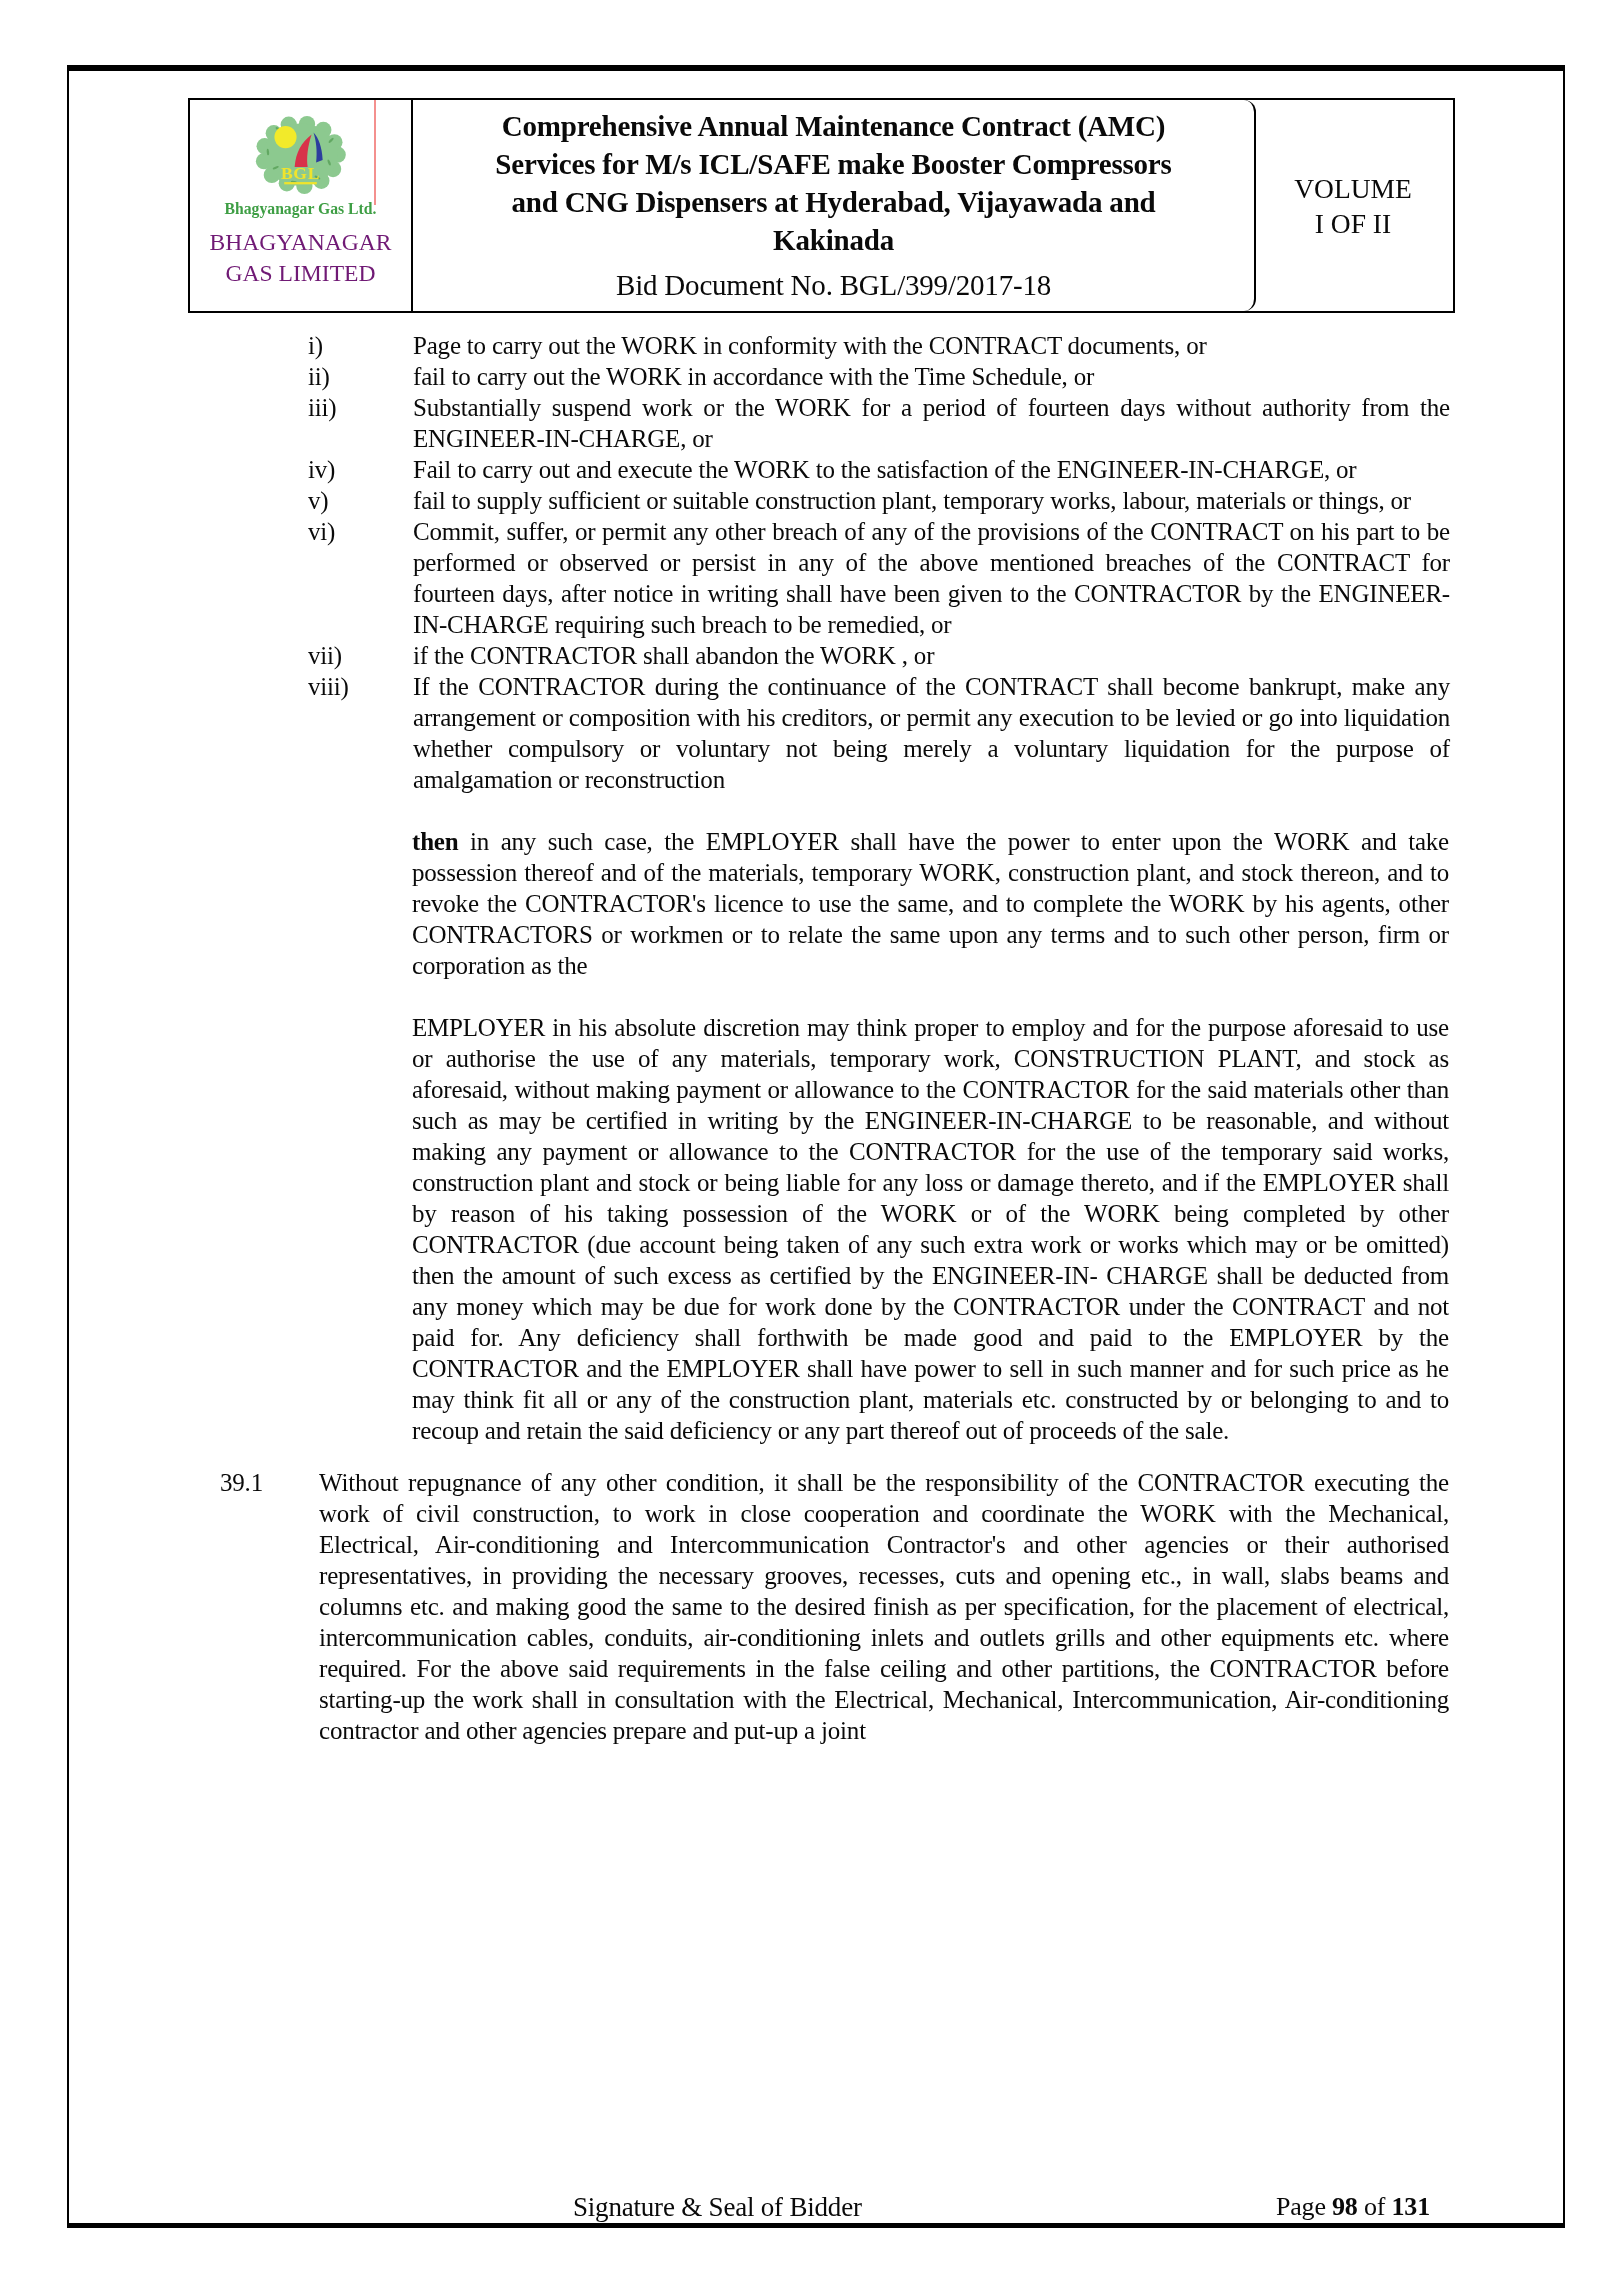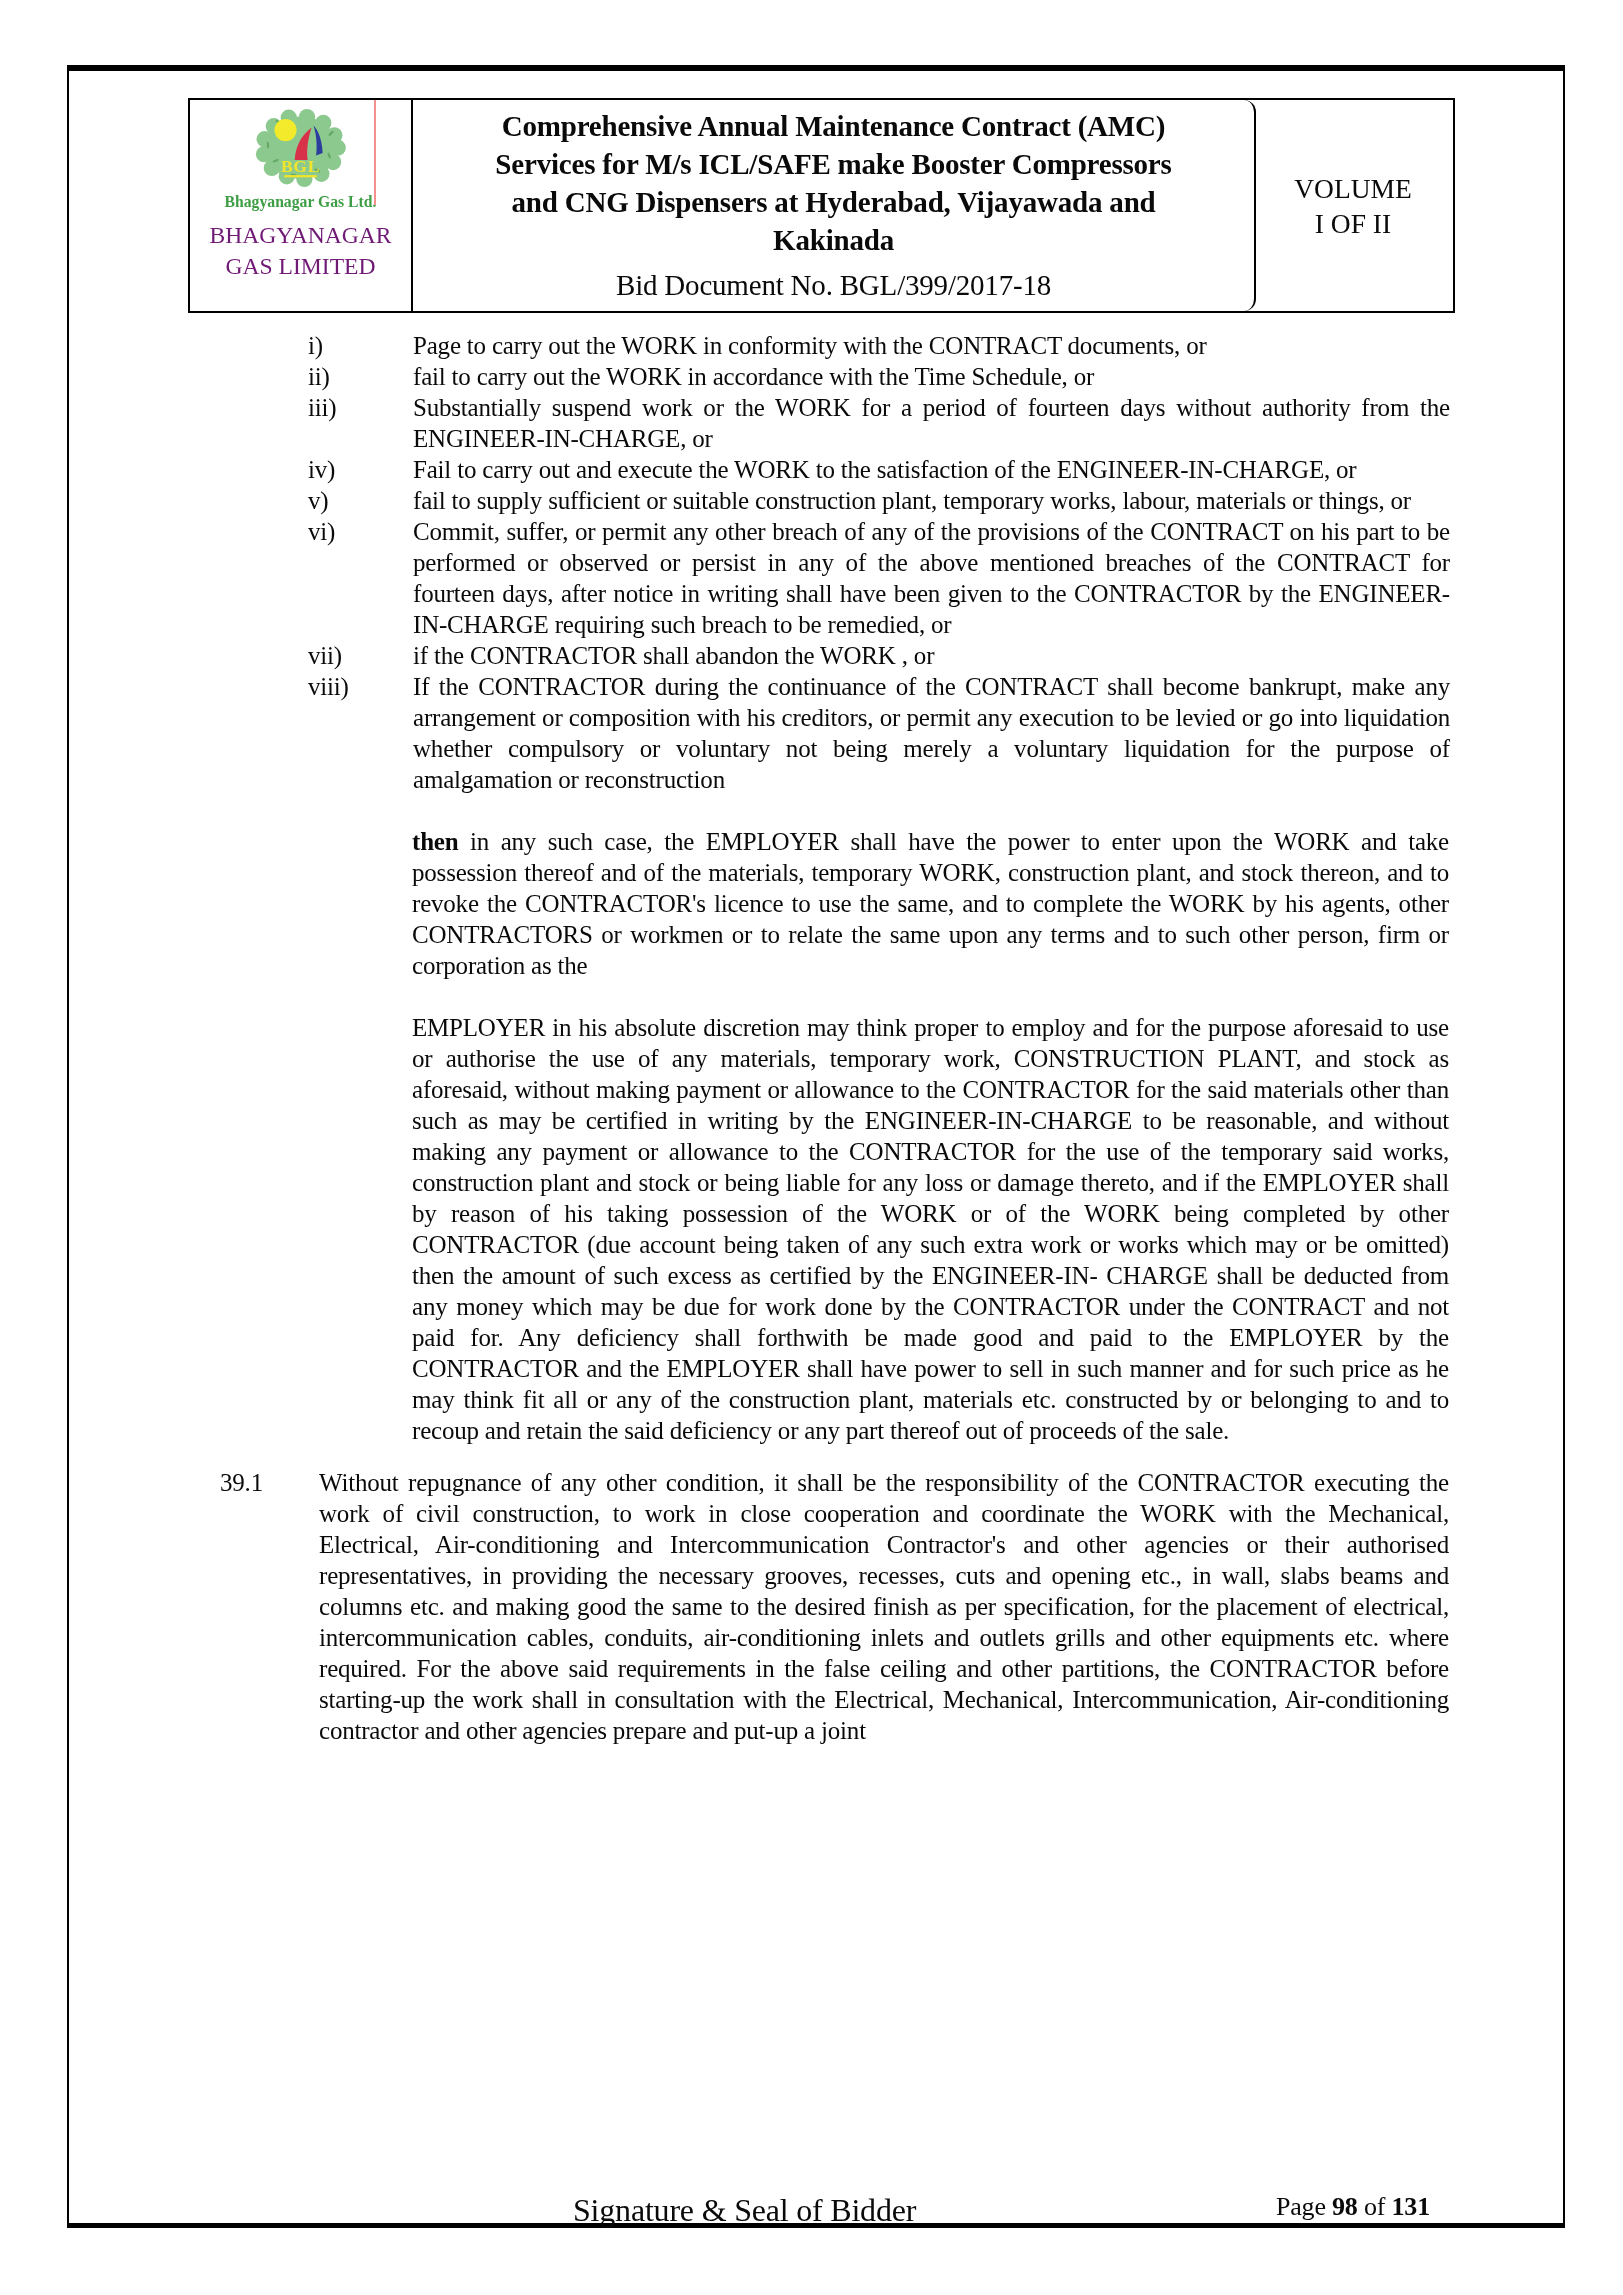--- a/index.html
+++ b/index.html
@@ -29,21 +29,21 @@
     width:1267px; height:215px;
     display:flex;
     border:2px solid #000;
     background:#fff;
   }
   .cell { border-right:2px solid #000; }
   .cell:last-child { border-right:none; }
   .c1 {
     width:223px; position:relative;
     display:flex; flex-direction:column; align-items:center;
-    padding-top:6px;
+    padding-top:13px;
   }
   .c2 {
     width:843px;
     display:flex; flex-direction:column; justify-content:center; align-items:center;
     text-align:center;
     border-radius:12px;
   }
   .c3 {
     width:194px;
     display:flex; align-items:center; justify-content:center;
@@ -76,21 +76,21 @@
   .bold { font-weight:bold; }
   .sec { display:flex; margin-top:42px; font-weight:bold; font-size:26px; }
   .sec-num { margin-left:196px; width:54px; flex:0 0 auto; }
   .sec-txt { width:1199px; text-align:justify; }
   .clause { display:flex; margin-top:21px; }
   .cl-num { margin-left:220px; width:99px; flex:0 0 auto; }
   .cl-txt { width:1130px; text-align:justify; }
   
   .footer-sig {
     position:absolute; left:573px; top:2192px;
-    font-size:32px; letter-spacing:-0.2px;
+    font-size:27px; letter-spacing:-0.2px;
   }
   .footer-page {
     position:absolute; left:1276px; top:2192px;
     font-size:26px; letter-spacing:-0.2px;
   }
 </style>
 </head>
 <body>
 
 <div class="page">

